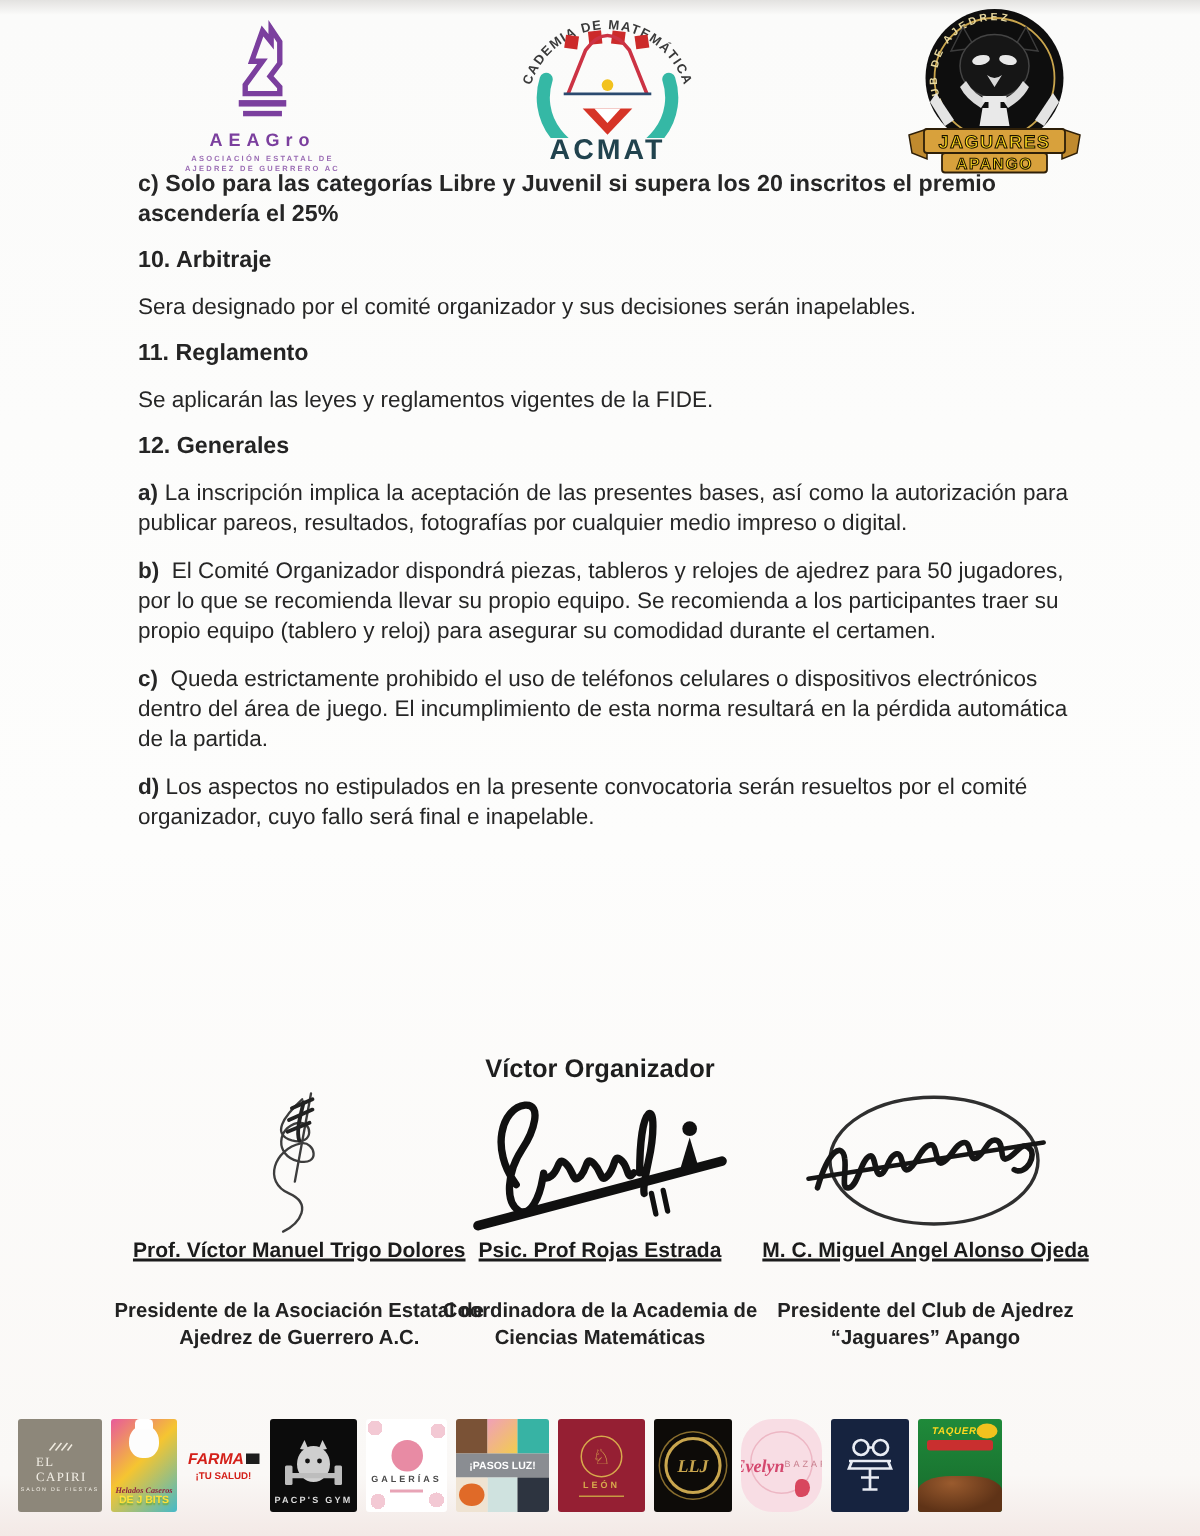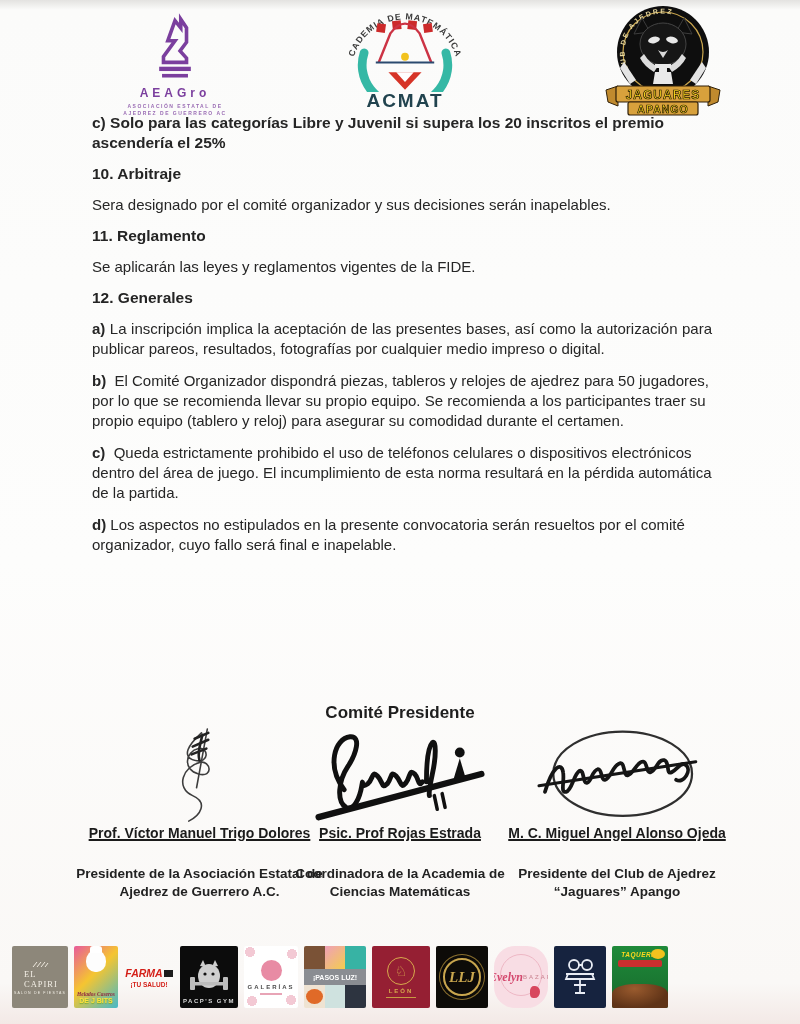--- a/index.html
+++ b/index.html
@@ -73,21 +73,21 @@
       repeating-linear-gradient(90deg,#d43d3d 0 10px,#f2a92e 10px 20px,#3db4c9 20px 30px,#7a58d6 30px 40px,#f5e03a 40px 50px,#e66ab0 50px 60px,#4fbf63 60px 70px,#3a6fd8 70px 80px);
     display:flex;align-items:center;justify-content:center;}
   .surianita-name{font-family:"Liberation Serif",serif;font-style:italic;font-weight:bold;font-size:13px;color:#8e1f2f;
     text-shadow:0 0 2px #fff,0 0 2px #fff;}
   .sp-leon{width:58px;background:#951f33;display:flex;flex-direction:column;align-items:center;justify-content:center;}
   .leon-emblem{width:26px;height:26px;border-radius:50%;border:1.5px solid #d7a94c;color:#d7a94c;display:flex;align-items:center;justify-content:center;font-size:14px;}
   .leon-name{color:#d7a94c;font-size:6px;letter-spacing:2px;font-weight:bold;margin-top:3px;}
   .leon-dash{width:30px;height:1px;background:#c79a43;margin-top:3px;}
   .sp-llj{width:52px;background:#0d0b08;display:flex;align-items:center;justify-content:center;}
   .llj-ring{width:34px;height:34px;border-radius:50%;border:2px solid #c9a64e;box-shadow:0 0 0 3px #0d0b08,0 0 0 4px #8a6f2e;display:flex;align-items:center;justify-content:center;}
-  .llj-mono{font-family:"Liberation Serif",serif;font-style:italic;font-weight:bold;color:#c9a64e;font-size:15px;}
+  .llj-mono{font-family:"Liberation Serif",serif;font-style:italic;font-weight:bold;color:#c9a64e;font-size:12px;}
   .sp-evelyn{width:54px;background:#f8dde4;display:flex;align-items:center;justify-content:center;border-radius:21px;}
   .evelyn-wreath{position:absolute;right:6px;top:8px;width:40px;height:40px;border-radius:50%;border:1.5px solid #edb7c4;}
   .evelyn-flower{position:absolute;right:8px;bottom:10px;width:10px;height:12px;background:#d8475e;border-radius:45% 55% 60% 40%;}
   .evelyn-name{font-family:"Liberation Serif",serif;font-style:italic;font-weight:bold;color:#d4486e;font-size:12px;position:relative;z-index:1;}
   .evelyn-sub{color:#c9818f;font-size:6px;letter-spacing:2px;position:relative;z-index:1;}
   .sp-navy{width:52px;background:#16233f;display:flex;align-items:center;justify-content:center;}
   .sp-taqueria{width:56px;background:linear-gradient(180deg,#1f8a3a,#176a2c);display:flex;flex-direction:column;align-items:center;padding-top:5px;box-sizing:border-box;}
   .taq-name{color:#ffd91e;font-weight:bold;font-style:italic;font-size:6.5px;letter-spacing:.5px;}
   .taq-oval{position:absolute;top:3px;right:3px;width:14px;height:10px;background:#f2c21e;border-radius:50%;}
   .taq-food{position:absolute;bottom:0;left:0;width:100%;height:24px;background:radial-gradient(ellipse at 40% 20%,#9a5b2e,#5f3317 70%);border-radius:40% 40% 0 0;}
@@ -195,21 +195,21 @@
     <p class="para gap">
       <span class="pfx">c)</span>&nbsp;
       <span>Queda estrictamente prohibido el uso de teléfonos celulares o dispositivos electrónicos dentro del área de juego. El incumplimiento de esta norma resultará en la pérdida automática de la partida.</span>
     </p>
     <p class="para gap">
       <span class="pfx">d)</span>
       <span>Los aspectos no estipulados en la presente convocatoria serán resueltos por el comité organizador, cuyo fallo será final e inapelable.</span>
     </p>
   </div>
 
-  <div class="committee-title">Comité Presidente</div>
+  <div class="committee-title">Víctor Organizador</div>
 
   <div class="sig-col c1">
     <div class="sigbox">
       <svg width="115" height="98" viewBox="0 0 110 100">
         <g fill="none" stroke="#3d3d3d" stroke-width="1.6" stroke-linecap="round">
           <path d="M57,6 C44,18 36,30 50,34 C66,38 64,20 54,22 C40,25 38,44 54,48 C70,52 66,34 56,36 C38,40 30,62 48,70 C64,77 56,90 44,96"></path>
           <path d="M63,2 L52,62"></path>
         </g>
         <g fill="none" stroke="#222" stroke-width="2.6" stroke-linecap="round">
           <path d="M58,8 C55,20 53,28 55,34"></path>

